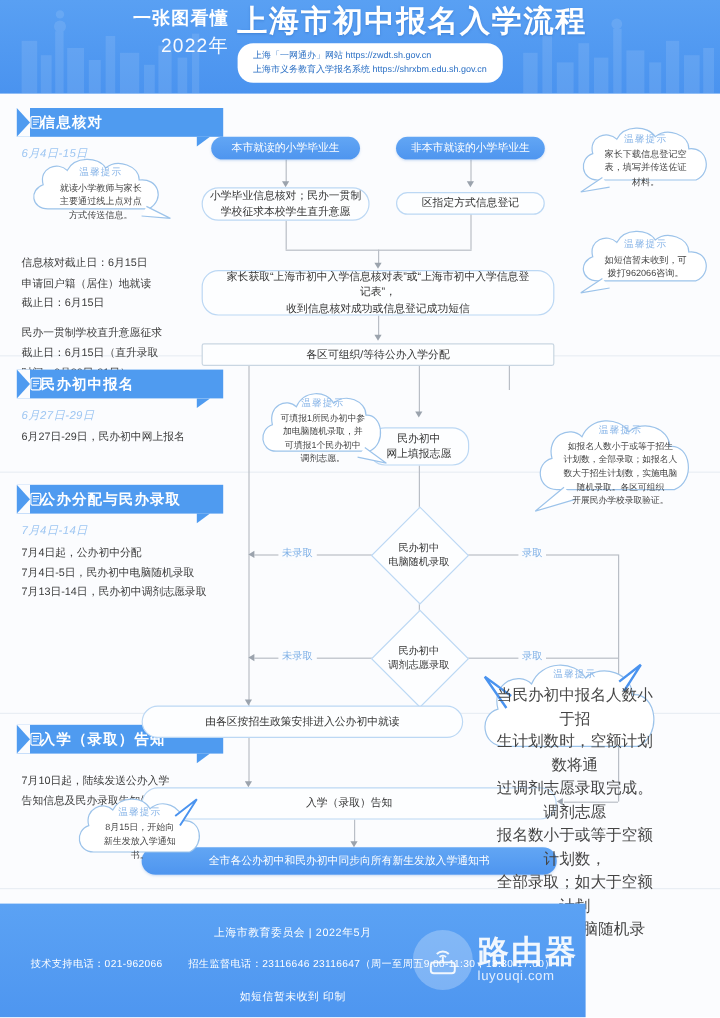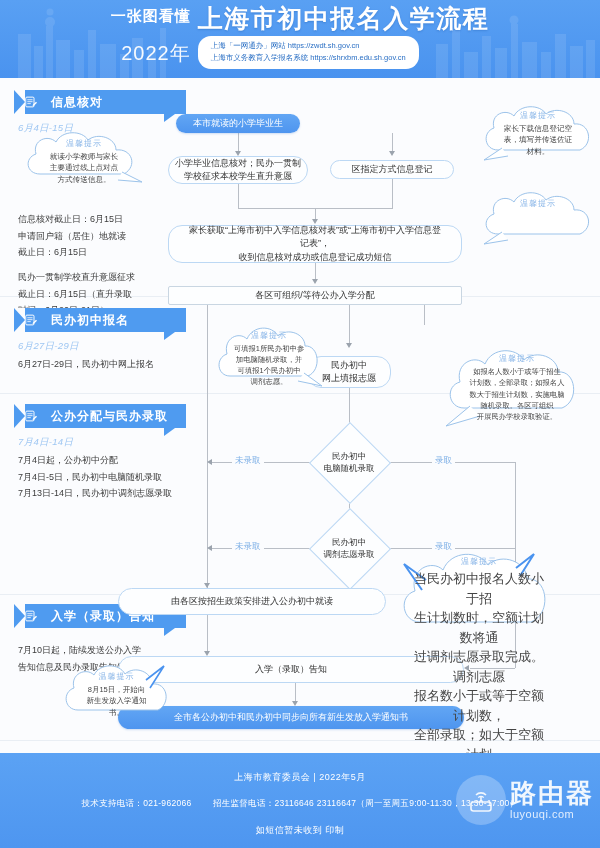--- a/index.html
+++ b/index.html
@@ -20,41 +20,41 @@
   }
   .sky-city{position:absolute;left:0;top:0;width:600px;height:78px;opacity:.35;}
   .hdr-inner{
     position:absolute;left:0;top:0;width:600px;height:78px;
     display:flex;align-items:flex-start;justify-content:center;
   }
   .hdr-left{
     margin-top:8px;text-align:right;color:#fff;line-height:1;
   }
   .hdr-sub1{font-size:15px;letter-spacing:1px;font-weight:bold;}
-  .hdr-year{font-size:20px;letter-spacing:1px;margin-top:20px;opacity:.95;}
+  .hdr-year{font-size:16px;letter-spacing:1px;margin-top:8px;opacity:.95;}
   .hdr-right{margin-left:7px;margin-top:5px;}
   .hdr-title{
     color:#fff;font-size:25px;font-weight:bold;letter-spacing:1.5px;line-height:1.05;
     text-shadow:0 1px 2px rgba(0,60,140,.25);
   }
   .url-pill{
     margin-top:5px;background:#fff;border-radius:13px;
     padding:4px 13px 5px 13px;display:inline-block;
   }
   .url-line{font-size:7.5px;color:#2a6fc4;line-height:1.55;white-space:nowrap;}
 
   
   .sec{
     position:absolute;left:14px;width:172px;
   }
   .sec-banner{
     position:relative;height:24px;
     background:#4f9bf0;
     display:flex;align-items:center;
-    padding-left:37px;
+    padding-left:20px;
     color:#fff;font-size:12px;font-weight:bold;letter-spacing:1px;
   }
   .sec-banner:before{
     content:"";position:absolute;left:0;top:0;
     border-top:12px solid #fbfcfe;border-bottom:12px solid #fbfcfe;
     border-left:11px solid transparent;
   }
   .sec-banner:after{
     content:"";position:absolute;right:-0px;top:24px;
     border-left:11px solid #4f9bf0;border-right:11px solid transparent;
@@ -130,21 +130,21 @@
   }
   .cloud-tip{
     color:#8ab6e8;font-size:8px;letter-spacing:1px;margin-bottom:2px;
   }
   .cloud-txt{
     color:#444;font-size:8.2px;line-height:1.65;
   }
 
   
   .footer{
-    position:absolute;left:0;bottom:0;width:600px;height:95px;
+    position:absolute;left:0;bottom:0;width:488px;height:95px;
     background:linear-gradient(180deg,#5ba2f4,#4e96f0);
     color:#fff;text-align:center;overflow:hidden;
   }
   .f1{font-size:9px;margin-top:18px;letter-spacing:.5px;}
   .f2{font-size:8.5px;margin-top:14px;letter-spacing:.3px;}
   .f2 .sp{display:inline-block;width:16px;}
   .f3{font-size:9px;margin-top:14px;letter-spacing:.5px;}
   .wm{
     position:absolute;right:6px;top:22px;display:flex;align-items:center;opacity:.92;
   }
@@ -330,20 +330,23 @@
 
   <div class="edge-lbl" style="left:232px;top:455px;">未录取</div>
   <div class="edge-lbl" style="left:432px;top:455px;">录取</div>
   <div class="edge-lbl" style="left:232px;top:541px;">未录取</div>
   <div class="edge-lbl" style="left:432px;top:541px;">录取</div>
 
   <div class="node node-pill-blue" style="left:176px;top:114px;width:124px;height:19px;">
     <span>本市就读的小学毕业生</span>
   </div>
 
+  <div class="node node-pill-blue" style="left:330px;top:114px;width:124px;height:19px;">
+    <span>非本市就读的小学毕业生</span>
+  </div>
 
   <div class="node node-round" style="left:168px;top:156px;width:140px;height:28px;padding:0 5px;">
     <span style="white-space:pre-line;">小学毕业信息核对；民办一贯制
 学校征求本校学生直升意愿</span>
   </div>
 
   <div class="node node-round" style="left:330px;top:160px;width:124px;height:19px;">
     <span>区指定方式信息登记</span>
   </div>
 
@@ -411,20 +414,22 @@
     </div>
   </div>
 
   <div class="cloud" style="left:478px;top:188px;width:118px;height:60px;">
     <svg width="118" height="60" viewBox="0 0 118 60">
       <path d="M20 46 C6 46 4 30 16 26 C12 12 28 6 36 14 C42 2 62 2 68 12 C78 4 96 10 96 22 C112 20 116 40 102 46 Z" fill="#ffffff" stroke="#9cc3ea" stroke-width="1"></path>
       <path d="M24 44 L6 56 L30 52" fill="#ffffff" stroke="#9cc3ea" stroke-width="1"></path>
     </svg>
     <div class="cloud-inner" style="padding:10px 10px 0 12px;">
       <div class="cloud-tip">温馨提示</div>
+      <div class="cloud-txt" style="white-space:pre-line;font-size:7.6px;line-height:1.5;">如短信暂未收到，可
+拨打962066咨询。</div>
     </div>
   </div>
 
   <div class="cloud" style="left:212px;top:318px;width:112px;height:76px;">
     <svg width="112" height="76" viewBox="0 0 112 76">
       <path d="M18 58 C5 58 3 40 15 36 C11 20 27 13 35 21 C41 7 60 7 66 18 C76 9 93 16 93 28 C107 27 110 52 96 58 Z" fill="#ffffff" stroke="#9cc3ea" stroke-width="1"></path>
       <path d="M92 55 L110 68 L86 63" fill="#ffffff" stroke="#9cc3ea" stroke-width="1"></path>
     </svg>
     <div class="cloud-inner" style="padding:12px 10px 0 12px;">
       <div class="cloud-tip">温馨提示</div>

